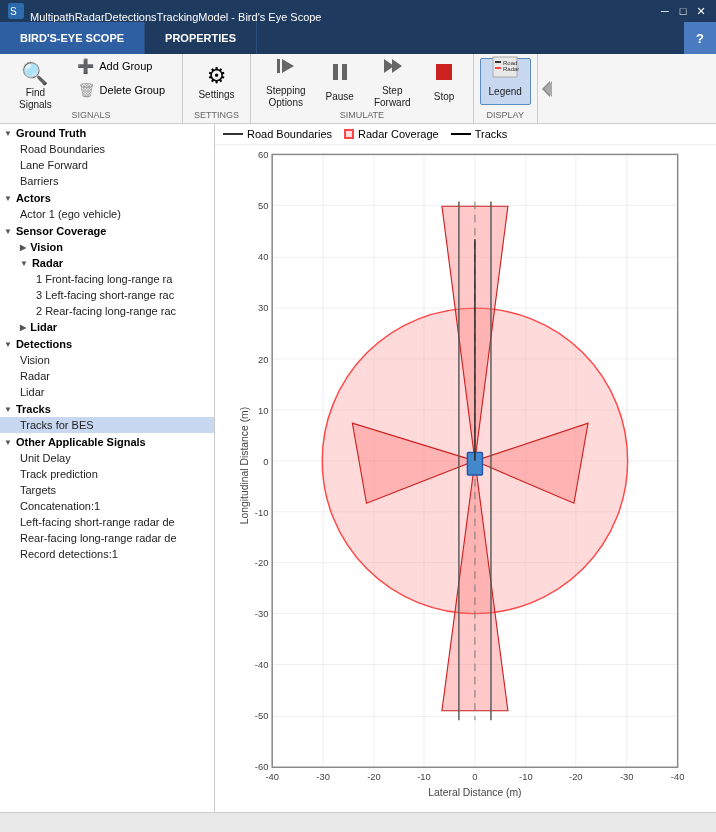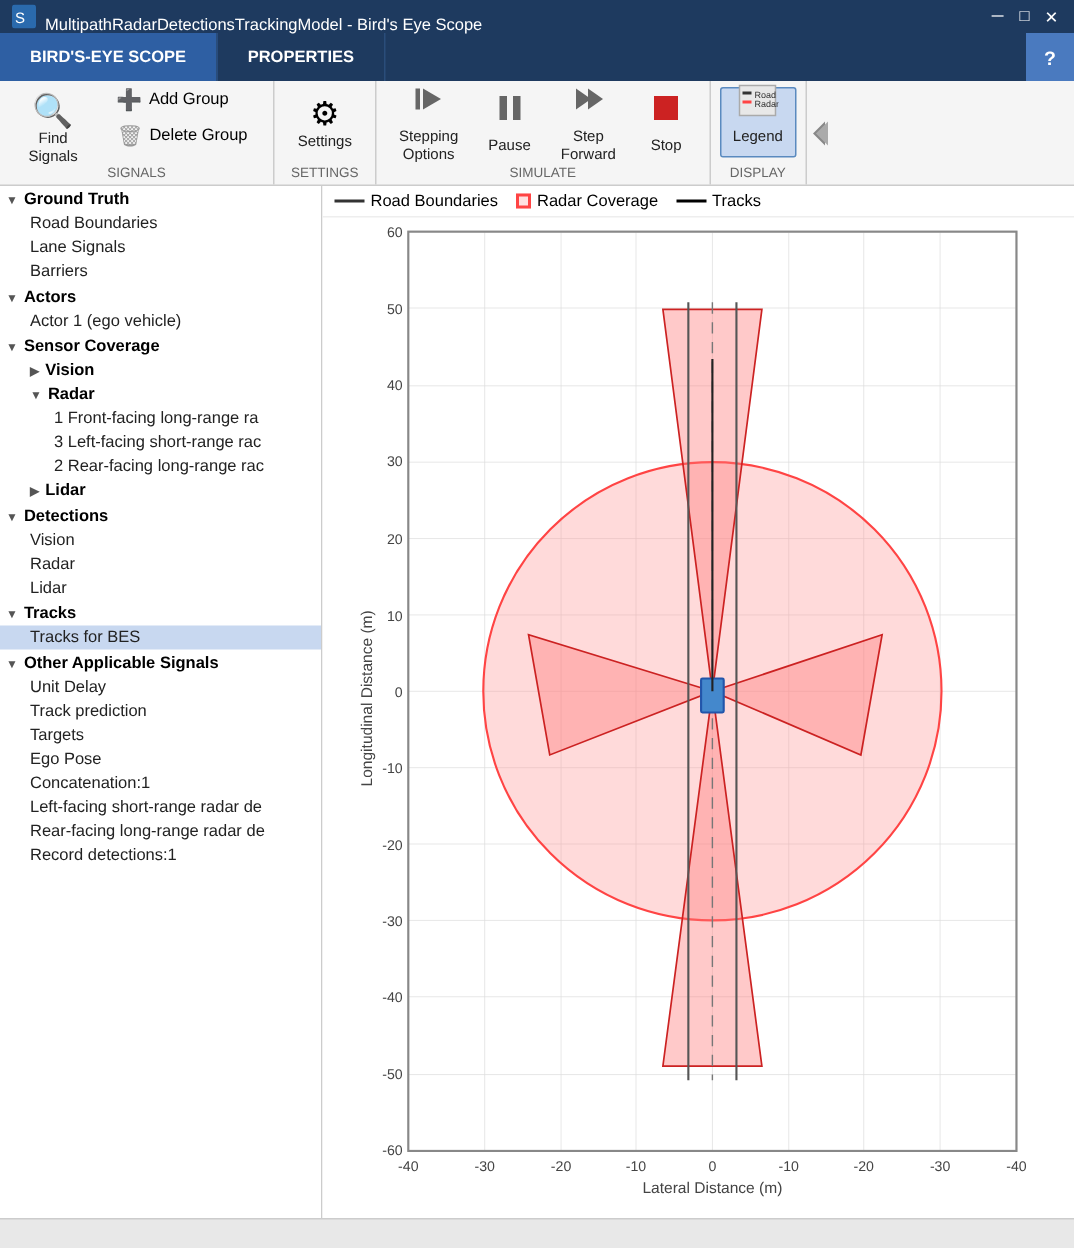--- a/index.html
+++ b/index.html
@@ -324,21 +324,21 @@
   <div class="sidebar">
 
     <div class="sidebar-category">
       <span class="triangle">▼</span>
       <span>Ground Truth</span>
     </div>
     <div class="sidebar-item indent1">
       <span>Road Boundaries</span>
     </div>
     <div class="sidebar-item indent1">
-      <span>Lane Signals</span>
+      <span>Lane Forward</span>
     </div>
     <div class="sidebar-item indent1">
       <span>Barriers</span>
     </div>
 
     <div class="sidebar-category">
       <span class="triangle">▼</span>
       <span>Actors</span>
     </div>
     <div class="sidebar-item indent1">
@@ -398,23 +398,20 @@
       <span>Other Applicable Signals</span>
     </div>
     <div class="sidebar-item indent1">
       <span>Unit Delay</span>
     </div>
     <div class="sidebar-item indent1">
       <span>Track prediction</span>
     </div>
     <div class="sidebar-item indent1">
       <span>Targets</span>
-    </div>
-    <div class="sidebar-item indent1">
-      <span>Ego Pose</span>
     </div>
     <div class="sidebar-item indent1">
       <span>Concatenation:1</span>
     </div>
     <div class="sidebar-item indent1">
       <span>Left-facing short-range radar de</span>
     </div>
     <div class="sidebar-item indent1">
       <span>Rear-facing long-range radar de</span>
     </div>

